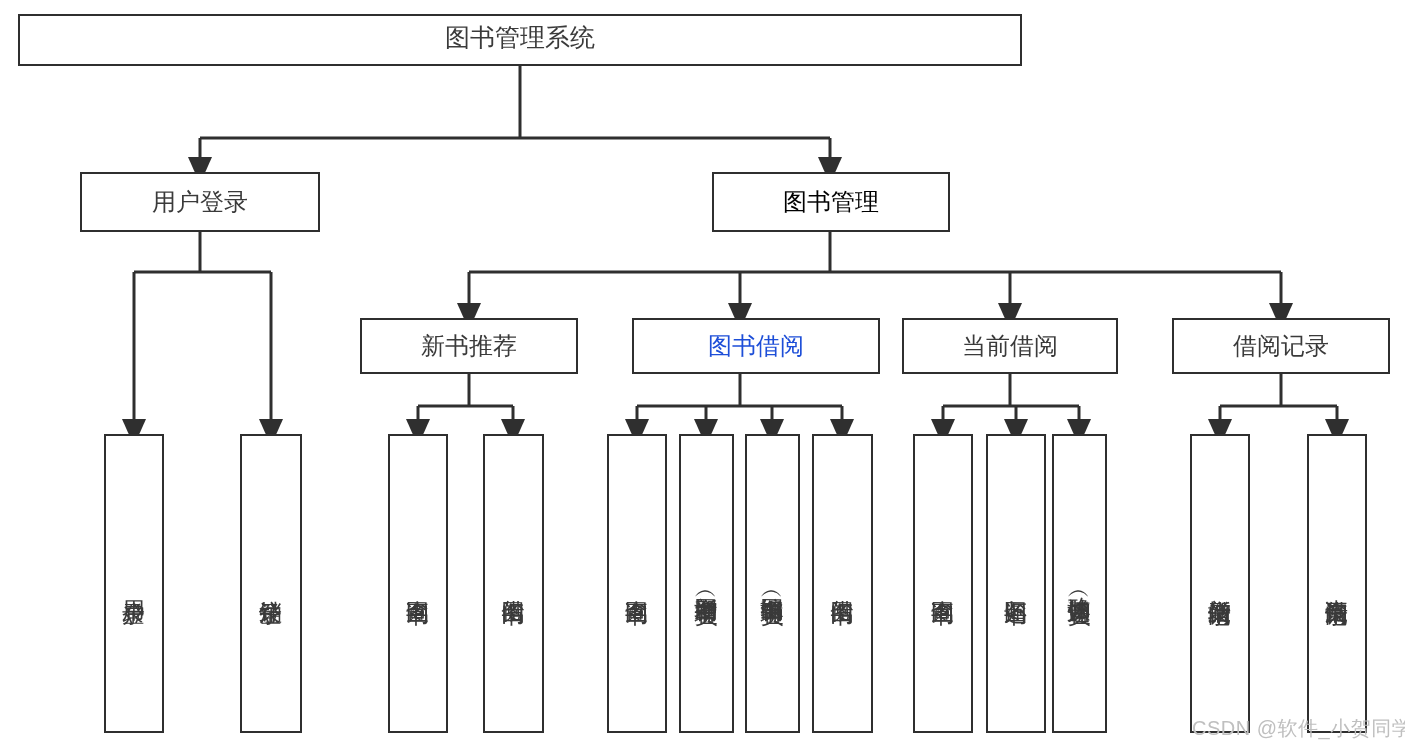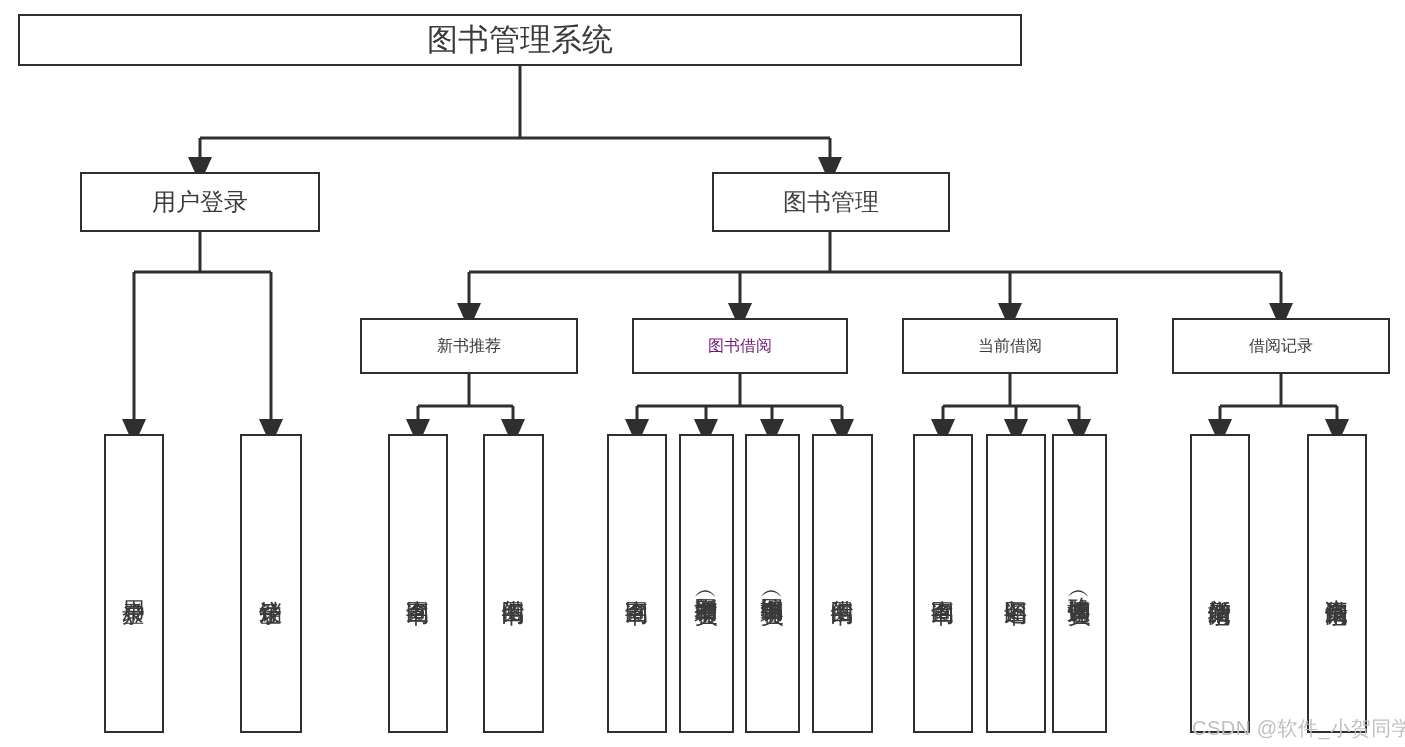--- a/index.html
+++ b/index.html
@@ -38,27 +38,28 @@
   .node .lbl {
     display: block;
     text-align: center;
     line-height: 1.12;
     white-space: nowrap;
   }
   .node.root {
     border-width: 2px;
   }
   .node.root .lbl {
-    font-size: 31px;
+    font-size: 25px;
+    font-family: Liberation Mono, monospace;
   }
   .node.lvl2 .lbl {
     font-size: 24px;
   }
   .node.lvl3 .lbl {
-    font-size: 16px;
+    font-size: 24px;
   }
   .node.leaf {
     align-items: center;
     justify-content: center;
     padding: 6px 0;
   }
   .node.leaf .lbl {
     writing-mode: vertical-rl;
     text-orientation: upright;
     font-size: 23px;
@@ -130,28 +131,28 @@
     </g>
   </svg>
 
   <div class="node root" id="n-root" style="left: 18px; top: 14px; width: 1004px; height: 52px; border-color: rgb(47, 47, 47); color: rgb(58, 58, 58); background: rgb(255, 255, 255);">
     <span class="lbl">图书管理系统</span>
   </div>
 
   <div class="node lvl2" id="n-l2-0" style="left: 80px; top: 172px; width: 240px; height: 60px; border-color: rgb(47, 47, 47); color: rgb(58, 58, 58); background: rgb(255, 255, 255);">
     <span class="lbl">用户登录</span>
   </div>
-  <div class="node lvl2" id="n-l2-1" style="left: 712px; top: 172px; width: 238px; height: 60px; border-color: rgb(47, 47, 47); color: #404040; background: rgb(255, 255, 255);">
+  <div class="node lvl2" id="n-l2-1" style="left: 712px; top: 172px; width: 238px; height: 60px; border-color: rgb(47, 47, 47); color: #000000; background: rgb(255, 255, 255);">
     <span class="lbl">图书管理</span>
   </div>
 
   <div class="node lvl3" id="n-l3-0" style="left: 360px; top: 318px; width: 218px; height: 56px; border-color: rgb(47, 47, 47); color: rgb(58, 58, 58); background: rgb(255, 255, 255);">
     <span class="lbl">新书推荐</span>
   </div>
-  <div class="node lvl3" id="n-l3-1" style="left: 632px; top: 318px; width: 216px; height: 56px; border-color: rgb(47, 47, 47); color: #701a75; background: rgb(255, 255, 255);">
+  <div class="node lvl3" id="n-l3-1" style="left: 632px; top: 318px; width: 248px; height: 56px; border-color: rgb(47, 47, 47); color: #1d4ed8; background: rgb(255, 255, 255);">
     <span class="lbl">图书借阅</span>
   </div>
   <div class="node lvl3" id="n-l3-2" style="left: 902px; top: 318px; width: 216px; height: 56px; border-color: rgb(47, 47, 47); color: rgb(58, 58, 58); background: rgb(255, 255, 255);">
     <span class="lbl">当前借阅</span>
   </div>
   <div class="node lvl3" id="n-l3-3" style="left: 1172px; top: 318px; width: 218px; height: 56px; border-color: rgb(47, 47, 47); color: rgb(58, 58, 58); background: rgb(255, 255, 255); justify-content: center;">
     <span class="lbl">借阅记录</span>
   </div>
 
   <div class="node leaf" id="n-lf-0" style="left: 104px; top: 434px; width: 60px; height: 299px; border-color: rgb(47, 47, 47); color: rgb(58, 58, 58); background: rgb(255, 255, 255);">

